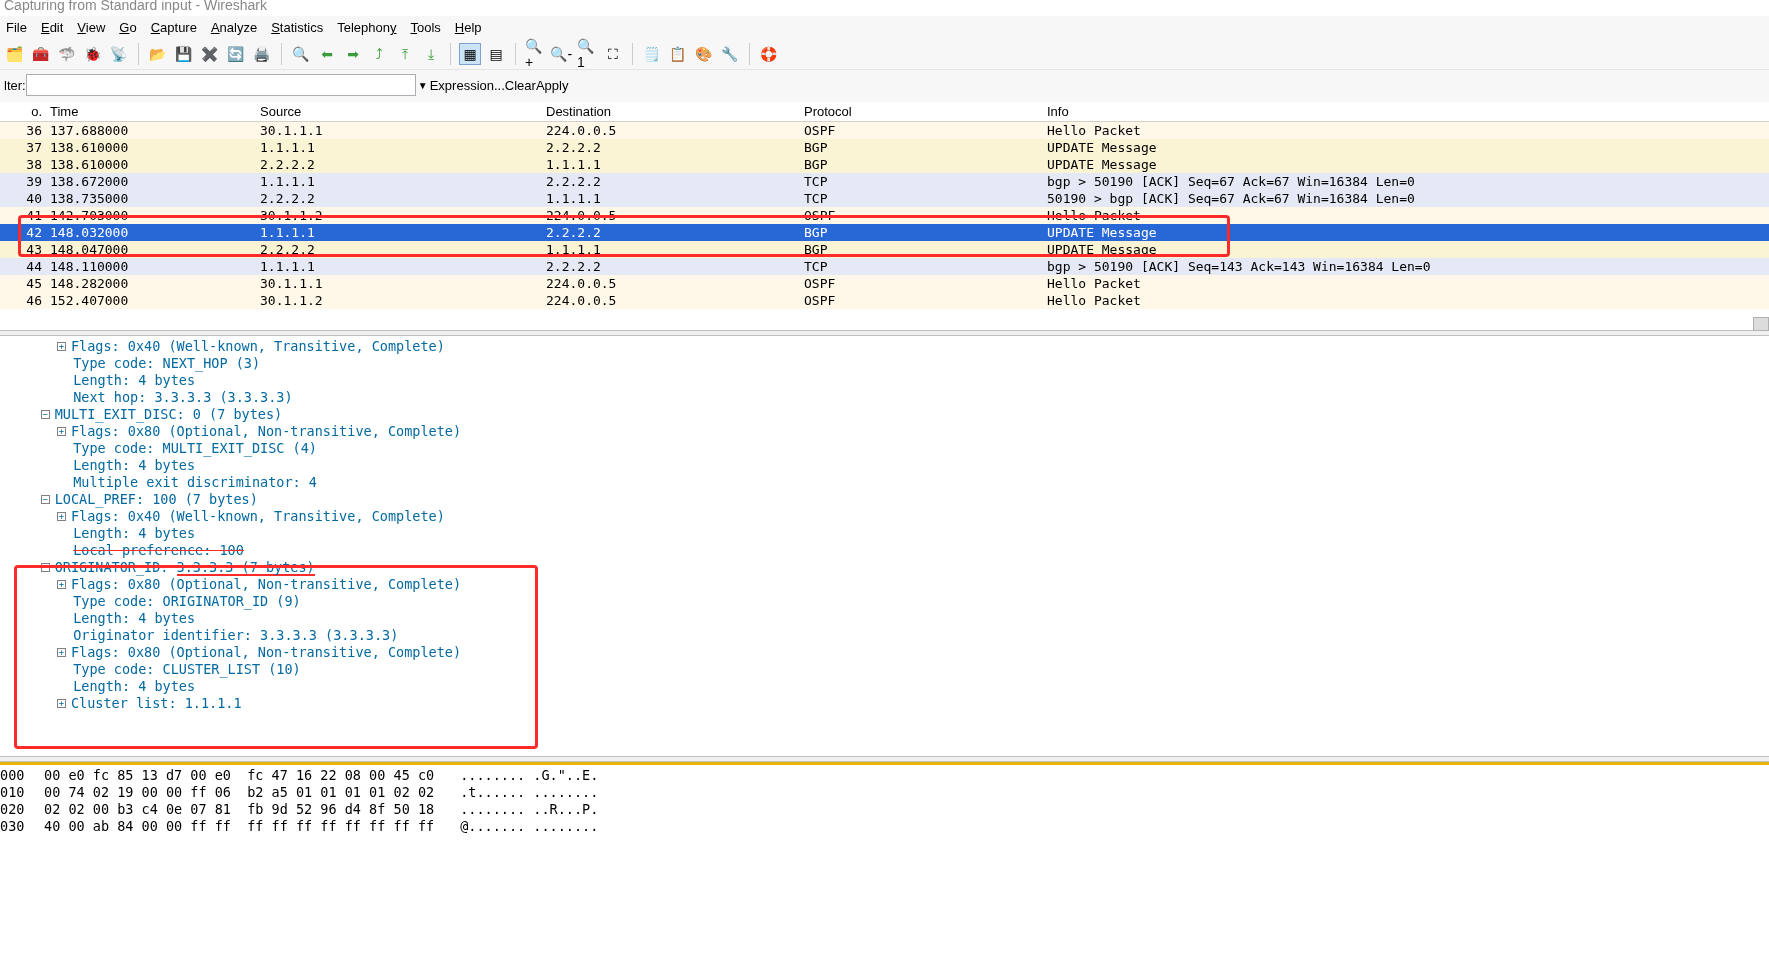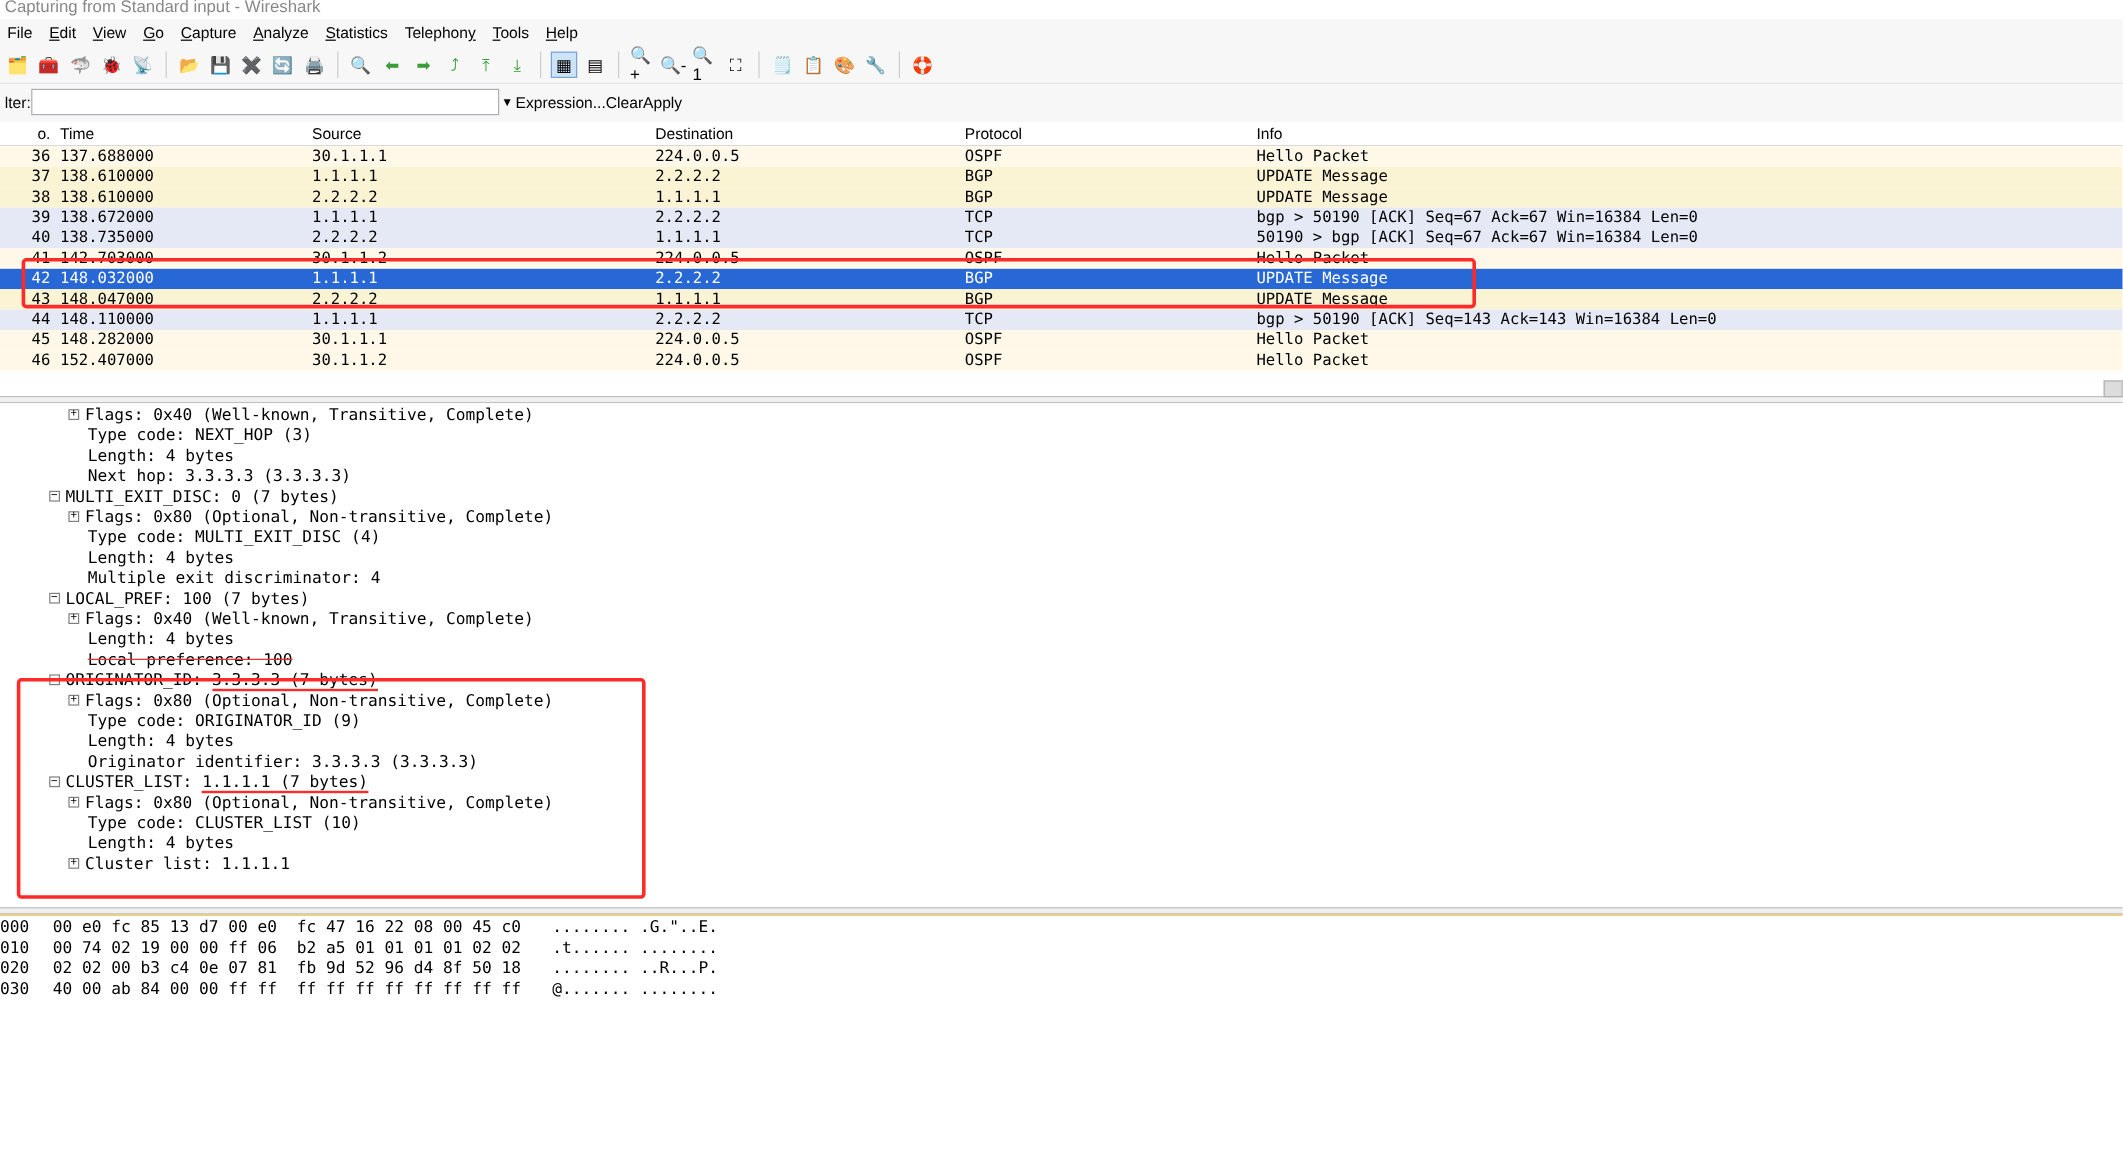--- a/index.html
+++ b/index.html
@@ -126,21 +126,21 @@
     position:absolute; right:0; top:-14px; width:16px; height:14px;
     background:#dcdcdc; border:1px solid #b0b0b0;
   }
   
   .detail-pane {
     font-family:"Consolas","Lucida Console",monospace;
     font-size:13.5px;
     line-height:17px;
     padding: 2px 0 2px 0;
     background:#fff;
-    color:#000000;
+    color:#0369a1;
     height:420px;
     overflow:hidden;
     position:relative;
   }
   .tree-line { white-space:pre; }
   .tree-toggle {
     display:inline-block;
     width:9px; height:9px;
     border:1px solid #808080;
     margin-right:5px;
@@ -153,21 +153,21 @@
     background:#fff;
   }
   .red-ul { border-bottom:2px solid #ff2a2a; display:inline-block; line-height:13px; }
   .strike { text-decoration: line-through; text-decoration-color:#ff2a2a; }
   .hex-pane {
     font-family:"Consolas","Lucida Console",monospace;
     font-size:13.5px;
     line-height:17px;
     background:#fff;
     padding:2px 0 0 0;
-    border-top:1px solid #eab308;
+    border-top:3px solid #eab308;
   }
   .hex-line { white-space:pre; }
   .hex-offset { display:inline-block; width:44px; }
   .hex-bytes { display:inline-block; }
   .hex-ascii { display:inline-block; margin-left:26px; }
 </style>
 </head>
 <body>
 
 <div class="title-bar">Capturing from Standard input - Wireshark</div>
@@ -362,21 +362,20 @@
   <div class="tree-line">         <span>Multiple exit discriminator: 4</span></div>
   <div class="tree-line">     <span class="tree-toggle">−</span><span>LOCAL_PREF: 100 (7 bytes)</span></div>
   <div class="tree-line">       <span class="tree-toggle">+</span><span>Flags: 0x40 (Well-known, Transitive, Complete)</span></div>
   <div class="tree-line">         <span>Length: 4 bytes</span></div>
   <div class="tree-line">         <span class="strike">Local preference: 100</span></div>
   <div class="tree-line">     <span class="tree-toggle">−</span><span>ORIGINATOR_ID: </span><span class="red-ul">3.3.3.3 (7 bytes)</span></div>
   <div class="tree-line">       <span class="tree-toggle">+</span><span>Flags: 0x80 (Optional, Non-transitive, Complete)</span></div>
   <div class="tree-line">         <span>Type code: ORIGINATOR_ID (9)</span></div>
   <div class="tree-line">         <span>Length: 4 bytes</span></div>
   <div class="tree-line">         <span>Originator identifier: 3.3.3.3 (3.3.3.3)</span></div>
-  <div class="tree-line">     <span class="tree-toggle">−</span><span>CLUSTER_LIST: </span><span class="red-ul">1.1.1.1 (7 bytes)</span></div>
   <div class="tree-line">       <span class="tree-toggle">+</span><span>Flags: 0x80 (Optional, Non-transitive, Complete)</span></div>
   <div class="tree-line">         <span>Type code: CLUSTER_LIST (10)</span></div>
   <div class="tree-line">         <span>Length: 4 bytes</span></div>
   <div class="tree-line">       <span class="tree-toggle">+</span><span>Cluster list: 1.1.1.1</span></div>
 
   <div class="highlight-box" style="left:14px; top:229px; width:524px; height:184px;"></div>
 </div>
 
 <div class="splitter"></div>
 

